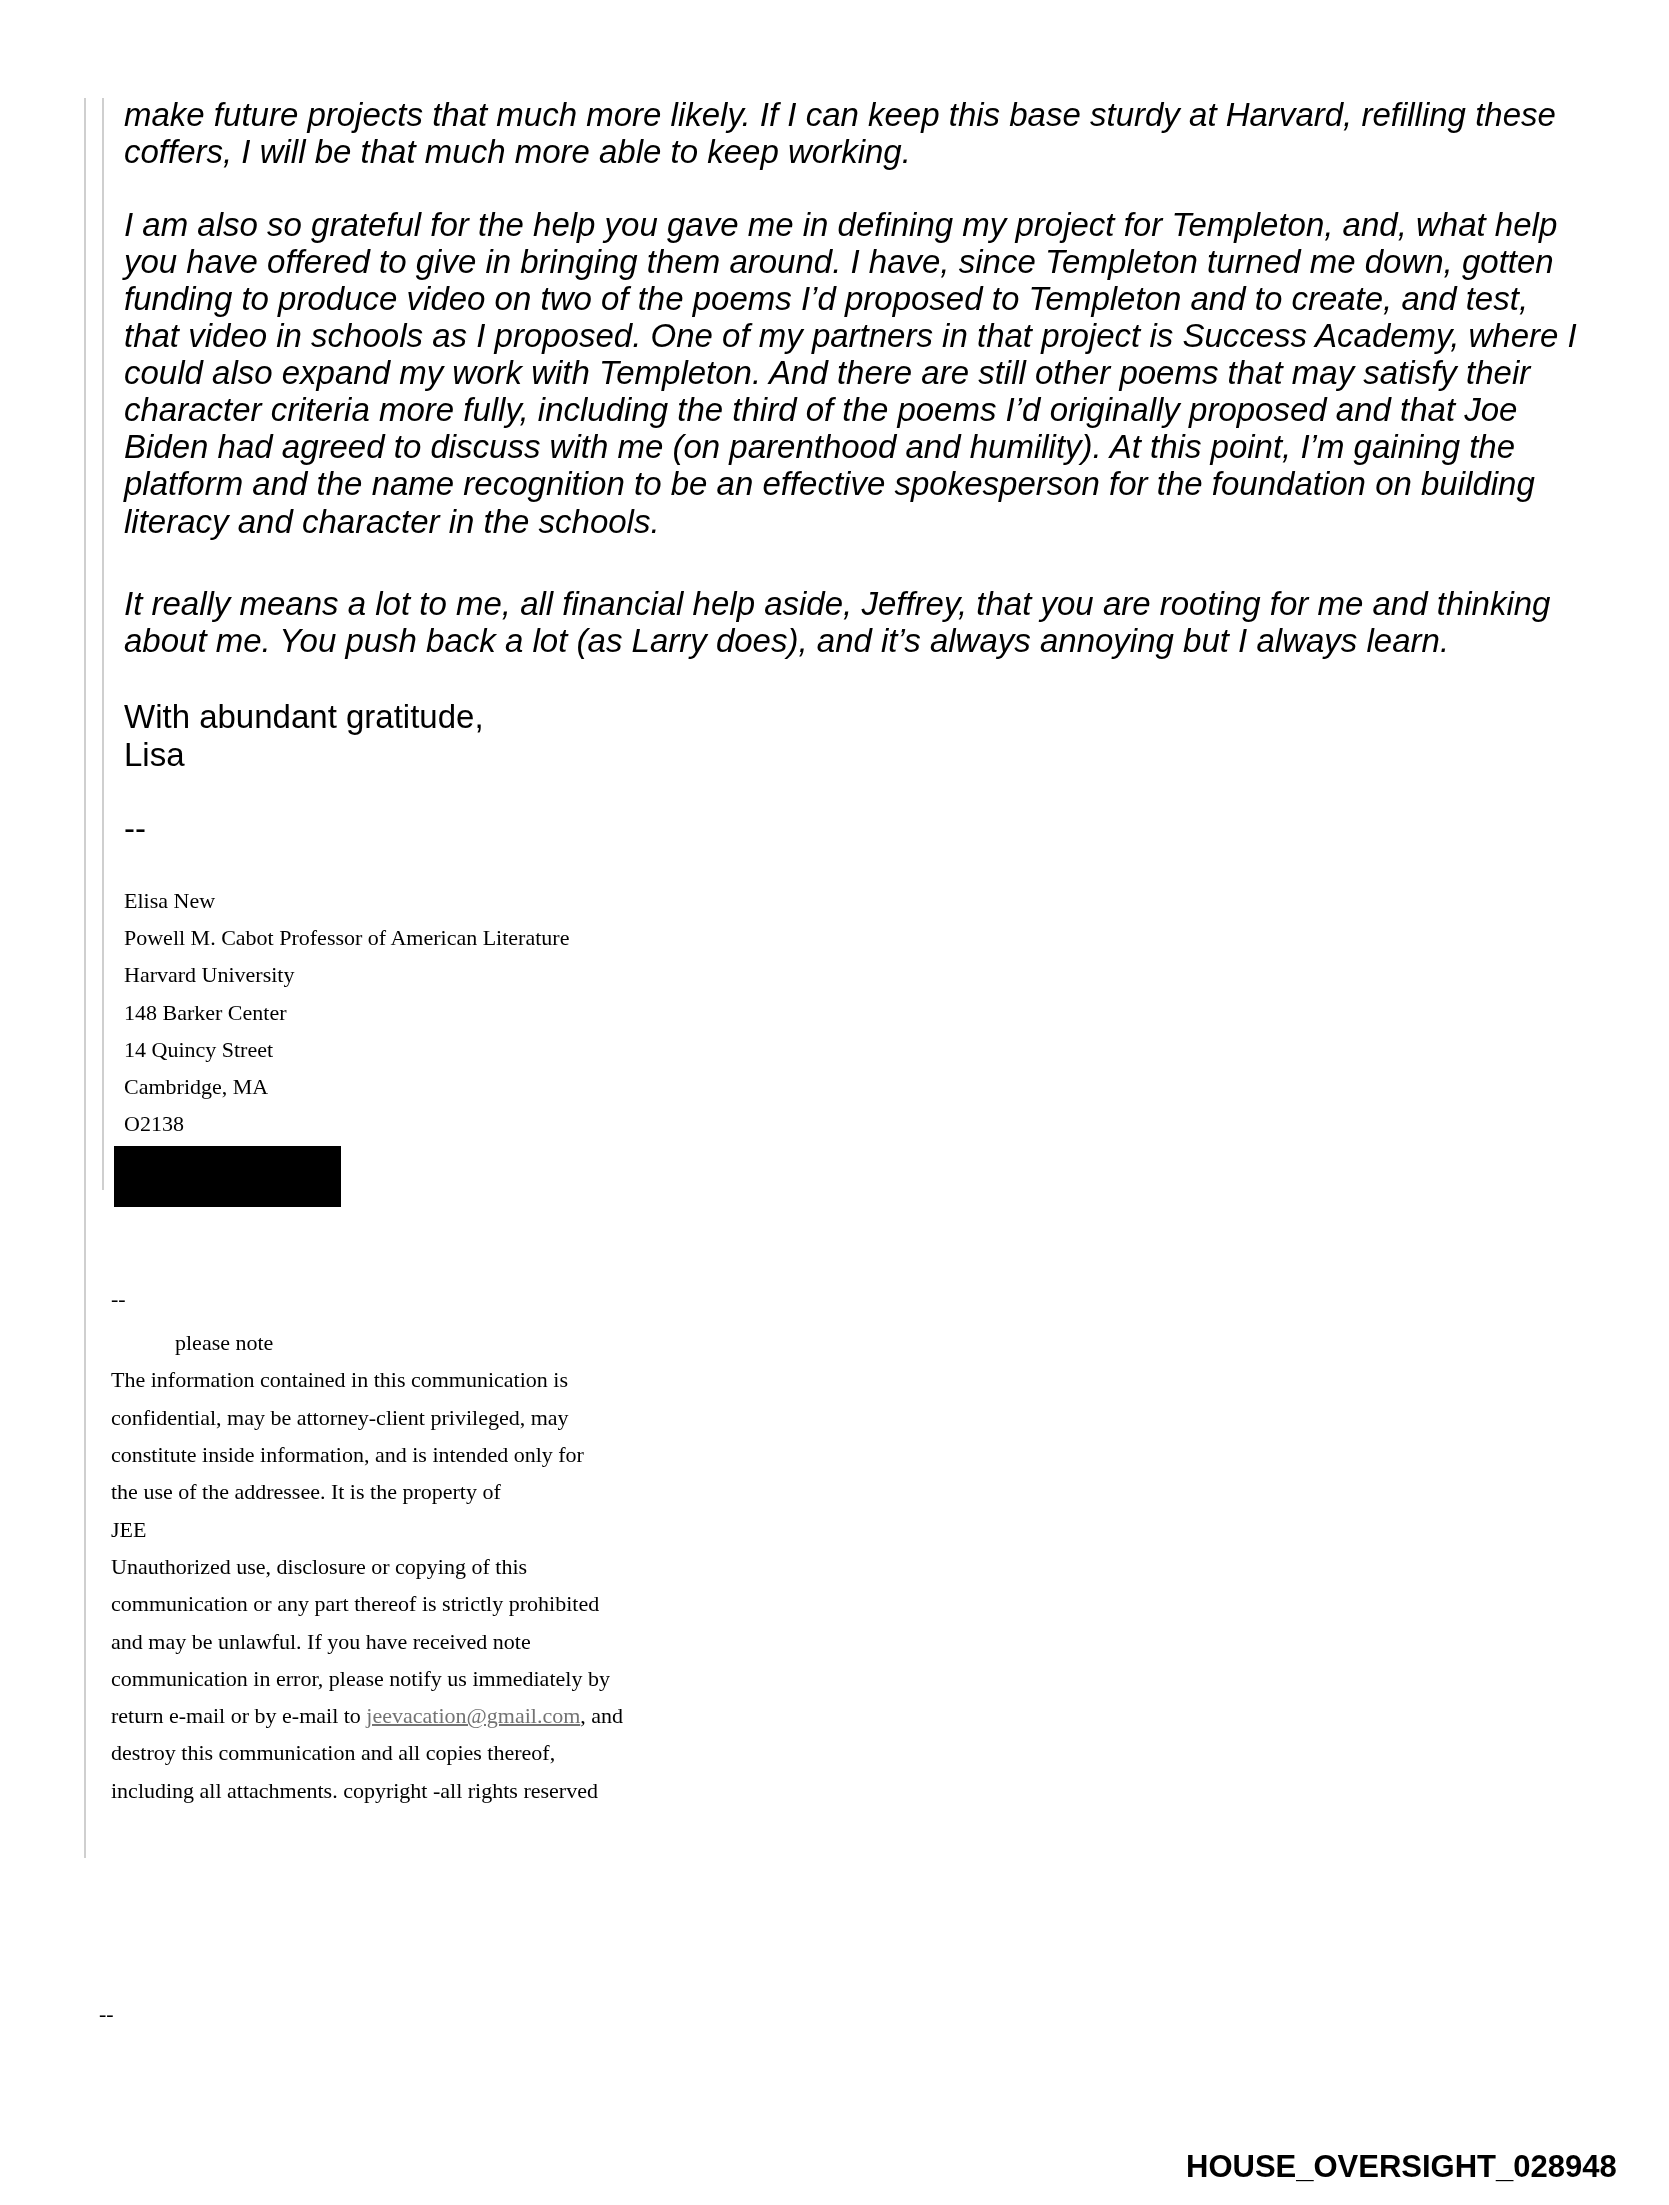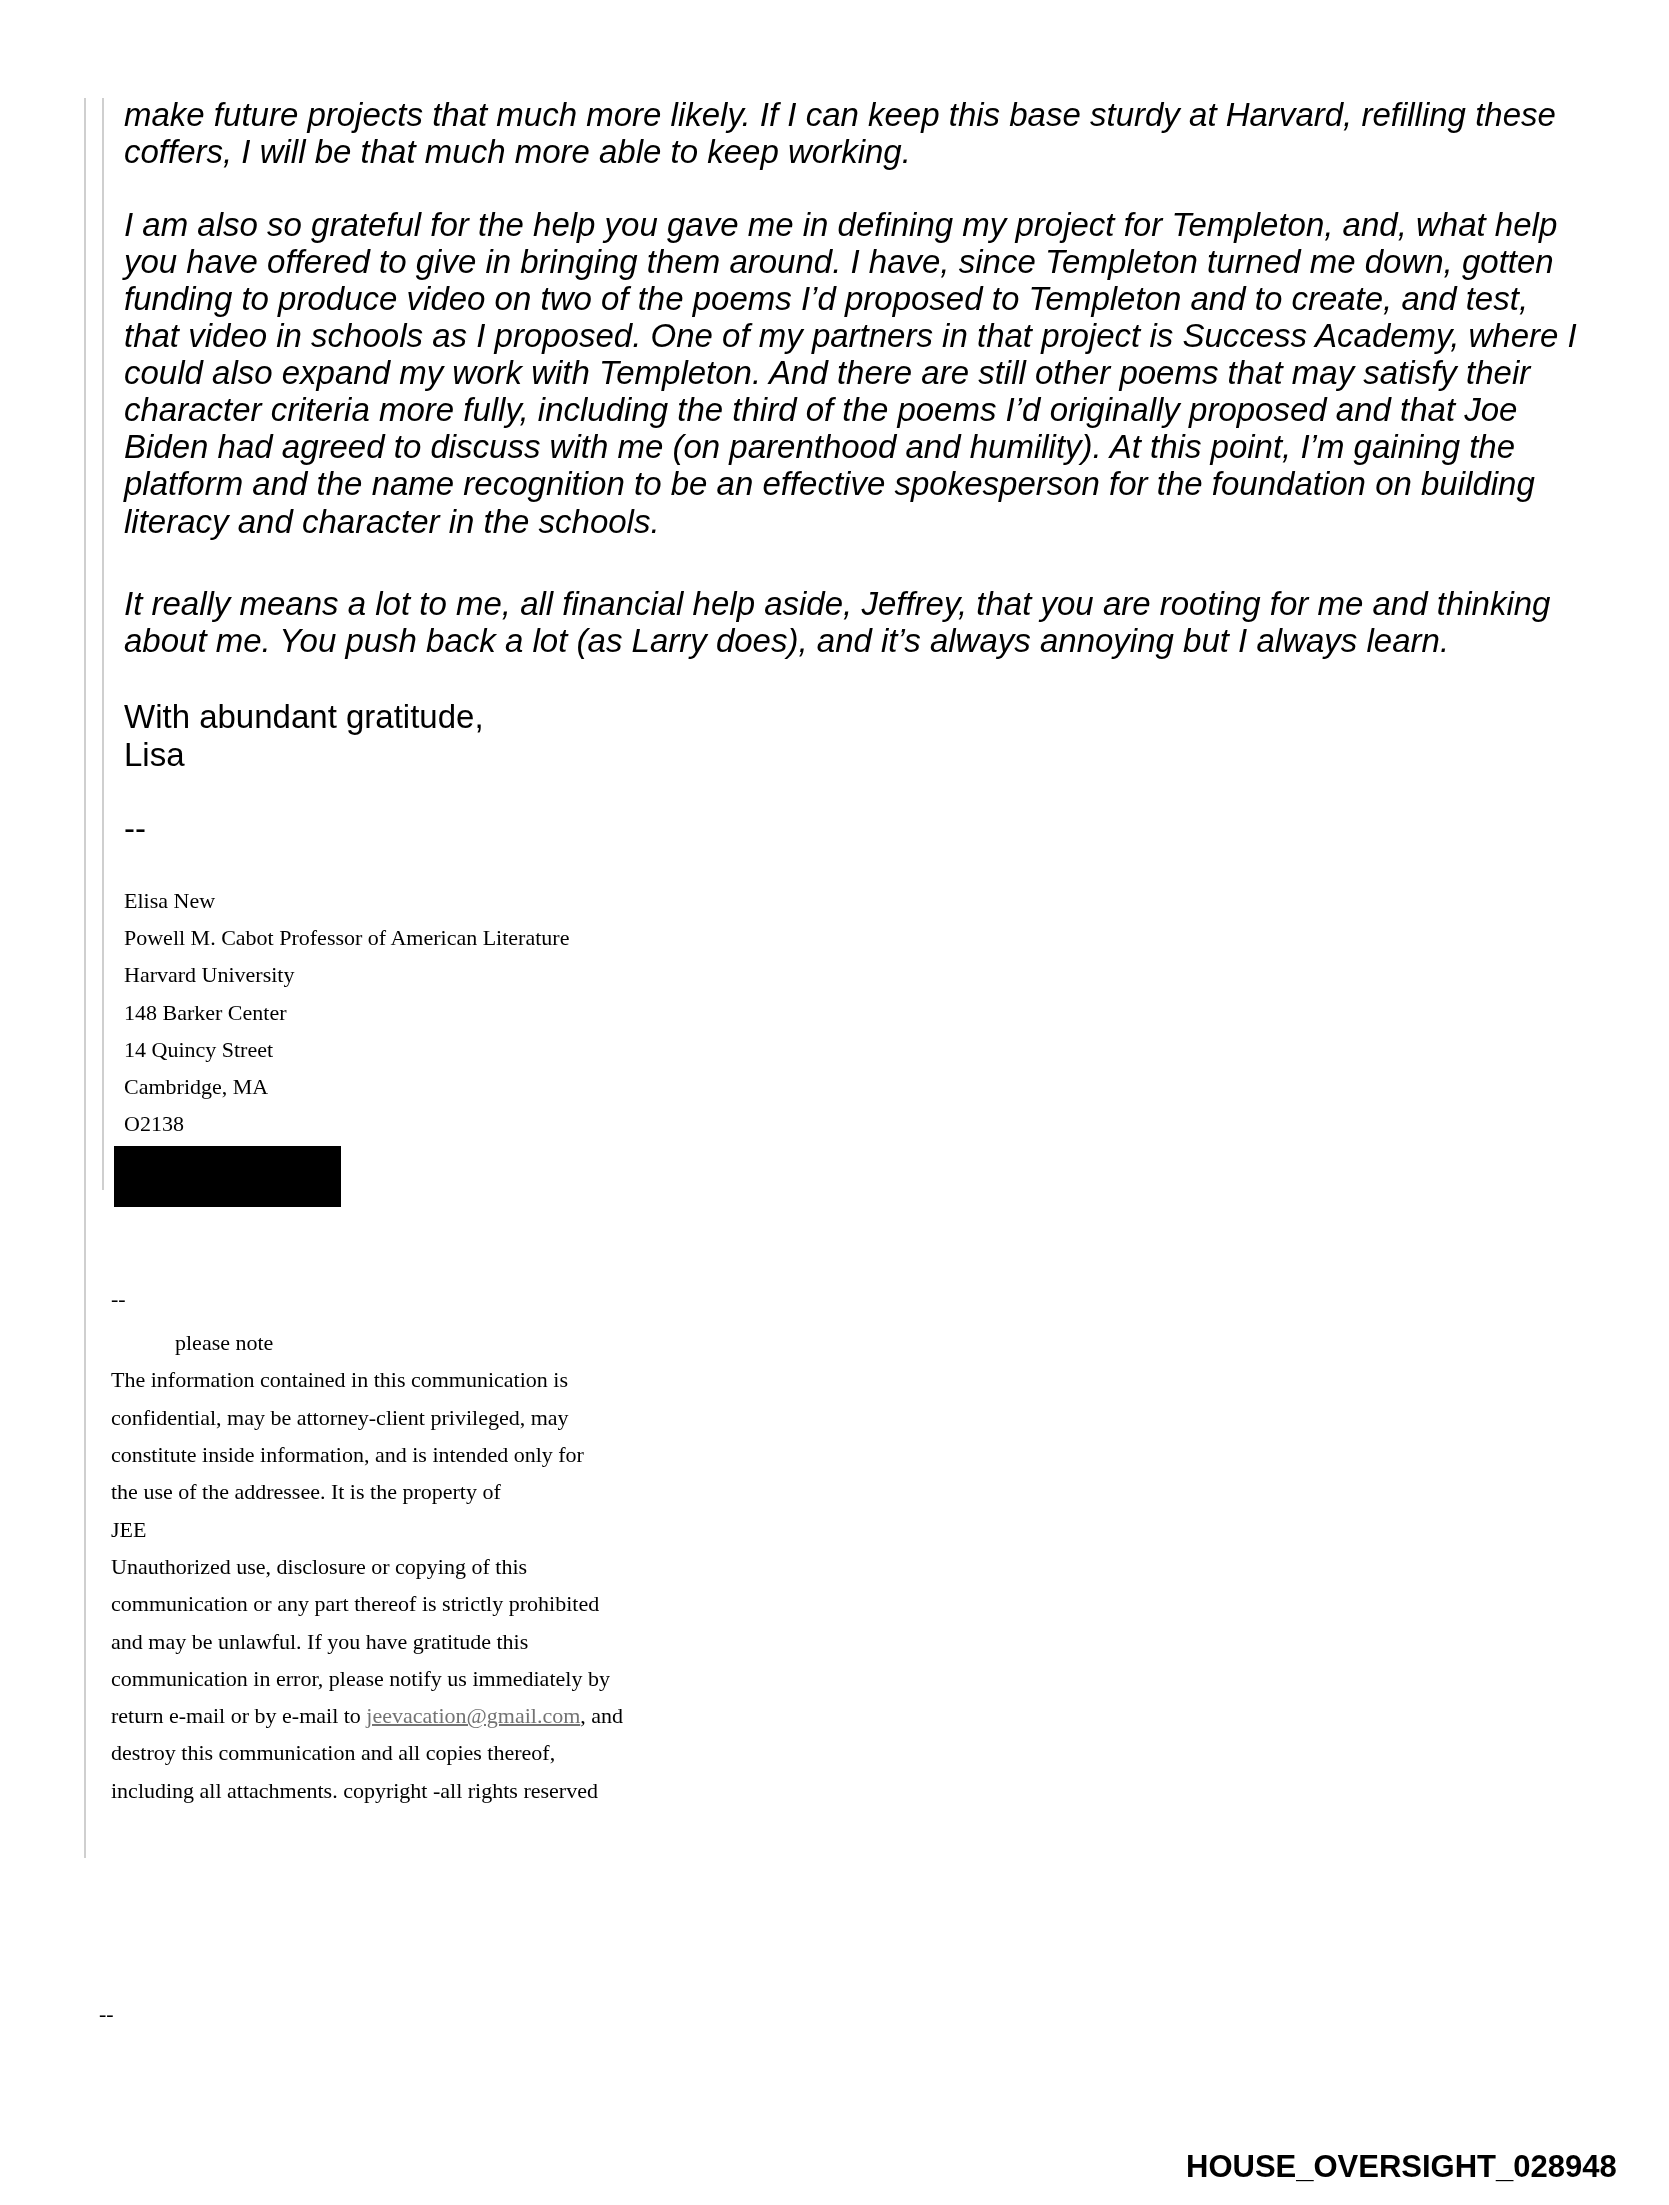--- a/index.html
+++ b/index.html
@@ -68,21 +68,21 @@
 <div>
   <div class="line serif disc-x" style="top:1288px">--</div>
   <div class="line serif indent-x" style="top:1332px">please note</div>
   <div class="line serif disc-x" style="top:1369px">The information contained in this communication is</div>
   <div class="line serif disc-x" style="top:1407px">confidential, may be attorney-client privileged, may</div>
   <div class="line serif disc-x" style="top:1444px">constitute inside information, and is intended only for</div>
   <div class="line serif disc-x" style="top:1481px">the use of the addressee. It is the property of</div>
   <div class="line serif disc-x" style="top:1519px">JEE</div>
   <div class="line serif disc-x" style="top:1556px">Unauthorized use, disclosure or copying of this</div>
   <div class="line serif disc-x" style="top:1593px">communication or any part thereof is strictly prohibited</div>
-  <div class="line serif disc-x" style="top:1631px">and may be unlawful. If you have gratitude this</div>
+  <div class="line serif disc-x" style="top:1631px">and may be unlawful. If you have received note</div>
   <div class="line serif disc-x" style="top:1668px">communication in error, please notify us immediately by</div>
   <div class="line serif disc-x" style="top:1705px"><span>return e-mail or by e-mail to </span><a class="email" href="#">jeevacation@gmail.com</a><span>, and</span></div>
   <div class="line serif disc-x" style="top:1742px">destroy this communication and all copies thereof,</div>
   <div class="line serif disc-x" style="top:1780px">including all attachments. copyright -all rights reserved</div>
 </div>
 
 <div class="line serif" style="left:99px; top:2003px">--</div>
 
 <div class="bates">HOUSE_OVERSIGHT_028948</div>
 

